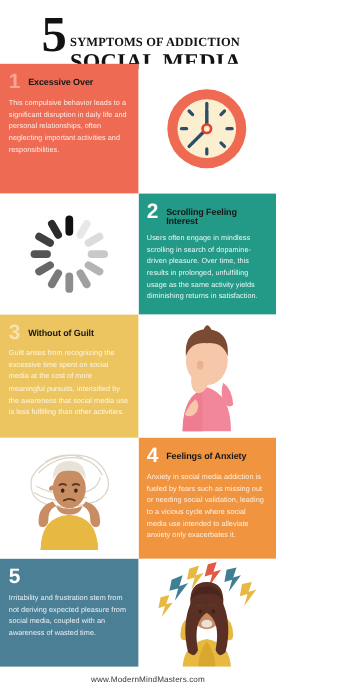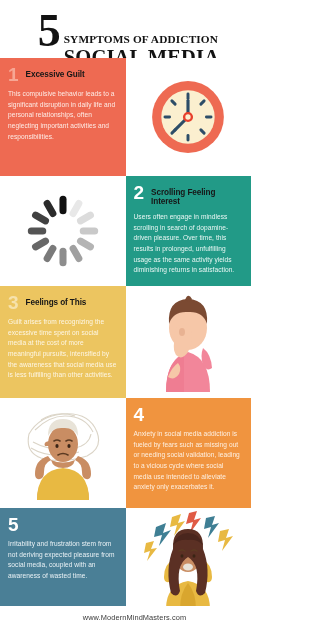--- a/index.html
+++ b/index.html
@@ -143,21 +143,21 @@
   <div class="header-texts">
     <div class="head-sub">SYMPTOMS OF ADDICTION</div>
     <div class="head-main">SOCIAL MEDIA</div>
   </div>
 </div>
 
 <div class="row">
   <div class="panel text c1" style="height:118px">
     <div class="title-line">
       <span class="sec-num">1</span>
-      <span class="sec-title">Excessive Guilt</span>
+      <span class="sec-title">Excessive Over</span>
     </div>
     <div class="sec-body">This compulsive behavior leads to a significant disruption in daily life and personal relationships, often neglecting important activities and responsibilities.</div>
   </div>
   <div class="panel art" style="height:118px">
     <svg width="92" height="92" viewBox="0 0 100 100">
       <circle cx="50" cy="50" r="39" fill="#ee6a52"></circle>
       <circle cx="50" cy="50" r="29" fill="#fbefcf"></circle>
       <g stroke="#2d4d68" stroke-width="3.2" stroke-linecap="round">
         <line x1="50" y1="25" x2="50" y2="30"></line>
         <line x1="50" y1="70" x2="50" y2="75"></line>
@@ -200,21 +200,21 @@
         <rect x="-4" y="-40" width="8" height="21" rx="4" fill="#2b2b2b" transform="rotate(330)"></rect>
       </g>
     </svg>
   </div>
 </div>
 
 <div class="row">
   <div class="panel text c3" style="height:112px">
     <div class="title-line">
       <span class="sec-num">3</span>
-      <span class="sec-title">Feelings of This</span>
+      <span class="sec-title">Without of Guilt</span>
     </div>
     <div class="sec-body">Guilt arises from recognizing the excessive time spent on social media at the cost of more meaningful pursuits, intensified by the awareness that social media use is less fulfilling than other activities.</div>
   </div>
   <div class="panel art" style="height:112px">
     <svg width="110" height="108" viewBox="0 0 110 108">
       <path d="M33 104 q0-34 22-40 q22 6 22 40 z" fill="#f2869a"></path>
       <path d="M33 104 q0-30 18-38 l0 38 z" fill="#ef7d92"></path>
       <ellipse cx="55" cy="40" rx="19" ry="22" fill="#f6c7a8"></ellipse>
       <path d="M36 36 q-2-24 19-25 q21 1 19 25 q-4-13-19-12 q-15-1-19 12z" fill="#7b4a32"></path>
       <path d="M52 12 q3-8 7-1 q-1 4-7 1z" fill="#7b4a32"></path>
@@ -223,20 +223,21 @@
       <path d="M70 60 q8 6 9 20 q-5 4-9-3 q-3-9 0-17z" fill="#f2869a"></path>
       <ellipse cx="49" cy="44" rx="3" ry="4" fill="#e8b292"></ellipse>
     </svg>
   </div>
 </div>
 
 <div class="row rev">
   <div class="panel text c4" style="height:110px">
     <div class="title-line">
       <span class="sec-num">4</span>
+      <span class="sec-title">Feelings of Anxiety</span>
     </div>
     <div class="sec-body">Anxiety in social media addiction is fueled by fears such as missing out or needing social validation, leading to a vicious cycle where social media use intended to alleviate anxiety only exacerbates it.</div>
   </div>
   <div class="panel art" style="height:110px">
     <svg width="112" height="106" viewBox="0 0 112 106">
       <g stroke="#d9d2c4" stroke-width="1.1" fill="none" opacity="0.95">
         <path d="M22 34 q10-18 34-20 q26-2 34 18 q6 16-10 24 q-26 8-46 2 q-16-6-12-24z"></path>
         <path d="M28 30 q14-14 30-14 q20 0 28 16"></path>
         <path d="M26 42 q18 10 42 6 q14-3 16-14"></path>
         <path d="M34 20 q16-10 34-4"></path>

